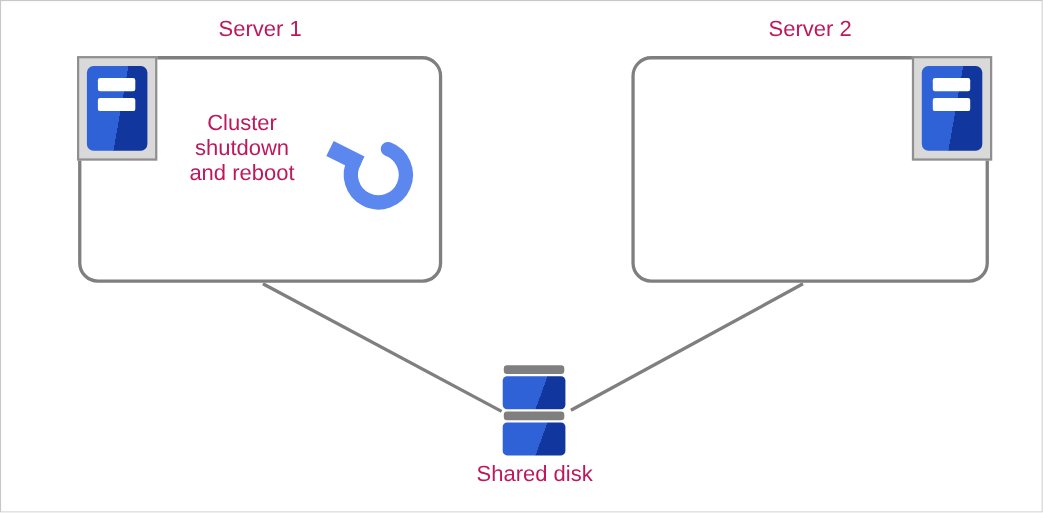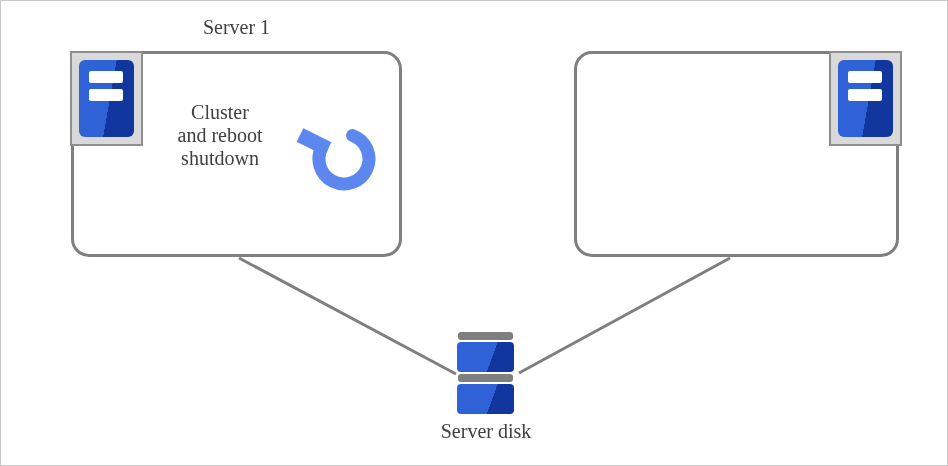--- a/index.html
+++ b/index.html
@@ -1,19 +1,19 @@
 <!DOCTYPE html>
 <html><head>
 <meta charset="utf-8">
 <style>
   html,body { margin:0; padding:0; background:#fff; }
   .canvas {
     position:relative; width:948px; height:466px; box-sizing:border-box;
     background:#ffffff; border:1px solid #c8c8c8; overflow:hidden;
-    font-family:Liberation Serif, serif; color:#404040;
+    font-family:Liberation Sans, sans-serif; color:#be185d;
   }
   .overlay { position:absolute; left:0; top:0; width:948px; height:466px; }
 
   .server-box {
     position:absolute; top:50px; height:206px; box-sizing:border-box;
     background:#ffffff; border:3px solid #7f7f7f; border-radius:18px; z-index:1;
   }
   #server1-box { left:70px; width:331px; }
   #server2-box { left:573px; width:325px; }
 
@@ -78,37 +78,38 @@
   <div class="box-title" id="server1-title">Server 1</div>
   <div class="server-box" id="server1-box"></div>
   <div class="icon-panel" id="server1-icon-panel">
     <div class="server-icon">
       <div class="slot slot-1"></div>
       <div class="slot slot-2"></div>
     </div>
   </div>
   <div class="note">
     <div>Cluster</div>
+    <div>shutdown</div>
     <div>and reboot</div>
-    <div>shutdown</div>
   </div>
   <svg id="reboot-icon" width="92" height="78" viewBox="0 0 92 78">
     <path d="M 60.6 20.5 A 25 25 0 1 1 30.3 31.5" fill="none" stroke="#5b87ee" stroke-width="13" stroke-linecap="round"></path>
     <line x1="36" y1="34" x2="8" y2="20" stroke="#5b87ee" stroke-width="15" stroke-linecap="butt"></line>
   </svg>
 
+  <div class="box-title" id="server2-title">Server 2</div>
   <div class="server-box" id="server2-box"></div>
   <div class="icon-panel" id="server2-icon-panel">
     <div class="server-icon">
       <div class="slot slot-1"></div>
       <div class="slot slot-2"></div>
     </div>
   </div>
 
   <div class="disk">
     <div class="disk-bar"></div>
     <div class="disk-box"></div>
     <div class="disk-bar"></div>
     <div class="disk-box"></div>
   </div>
-  <div class="disk-label">Server disk</div>
+  <div class="disk-label">Shared disk</div>
 
 </div>
 
 </body></html>

